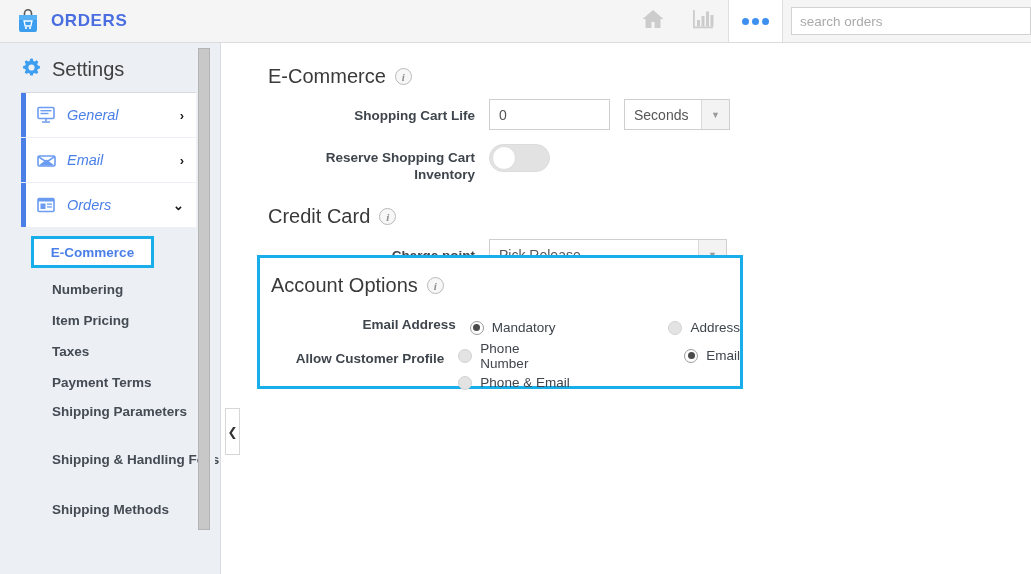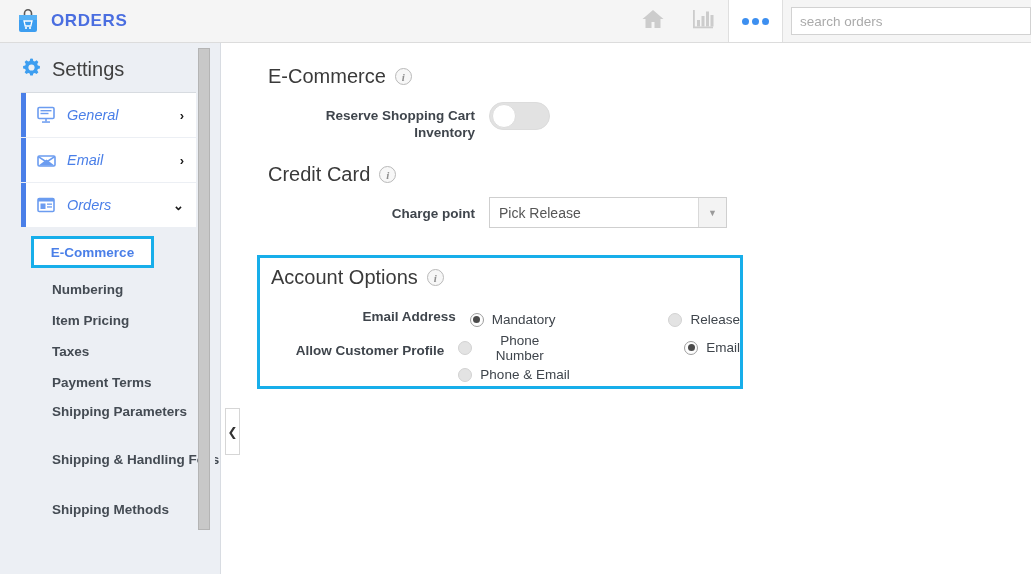--- a/index.html
+++ b/index.html
@@ -326,20 +326,28 @@
   </div>
 
   <div class="main">
 
     <div style="padding:22px 0 0 27px;">
       <div class="sec-head">
         <span>E-Commerce</span>
         <span class="info-i">i</span>
       </div>
 
+      <div class="row">
+        <div class="row-label">Shopping Cart Life</div>
+        <input class="txt-input" type="text" value="0" style="">
+        <div class="select-box sel-seconds">
+          <span class="val">Seconds</span>
+          <span class="caret">▼</span>
+        </div>
+      </div>
 
       <div class="row">
         <div class="row-label">Reserve Shopping Cart Inventory</div>
         <div class="toggle">
           <span class="knob"></span>
         </div>
       </div>
 
       <div style="height:22px"></div>
 
@@ -352,45 +360,45 @@
         <div class="row-label">Charge point</div>
         <div class="select-box sel-charge">
           <span class="val">Pick Release</span>
           <span class="caret">▼</span>
         </div>
       </div>
     </div>
 
     <div class="highlight-box">
       <div class="hb-inner">
-        <div class="sec-head" style="padding-left:11px;">
+        <div class="sec-head" style="padding-left:11px;margin-top:8px;">
           <span>Account Options</span>
           <span class="info-i">i</span>
         </div>
 
         <div class="row">
           <div class="row-label" style="width:216px;">Email Address</div>
           <div class="radio-col">
             <div class="radio-line">
               <div class="r-opt">
                 <span class="radio on"></span>
                 <span class="radio-label">Mandatory</span>
               </div>
               <span class="gap-mand"></span>
               <div class="r-opt">
                 <span class="radio"></span>
-                <span class="radio-label">Release</span>
+                <span class="radio-label">Address</span>
               </div>
             </div>
           </div>
         </div>
 
         <div class="row" style="margin-top:1px;">
           <div class="row-label" style="width:216px;">Allow Customer Profile</div>
-          <div class="radio-col" style="padding-top:0;text-align:center;">
+          <div class="radio-col" style="padding-top:0;">
             <div class="radio-line">
               <div class="r-opt">
                 <span class="radio"></span>
                 <span class="radio-label">Phone Number</span>
               </div>
               <span class="gap-phone"></span>
               <div class="r-opt">
                 <span class="radio on"></span>
                 <span class="radio-label">Email</span>
               </div>

